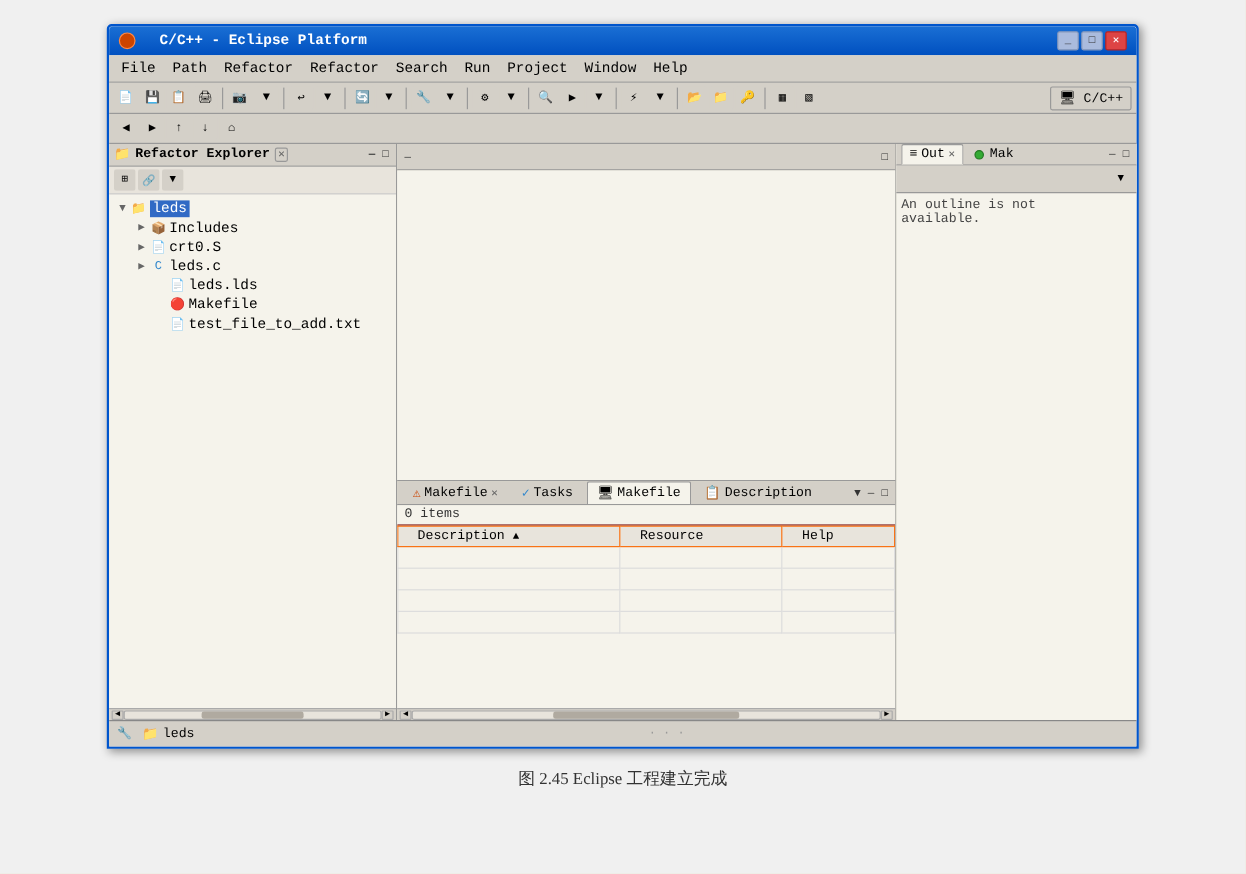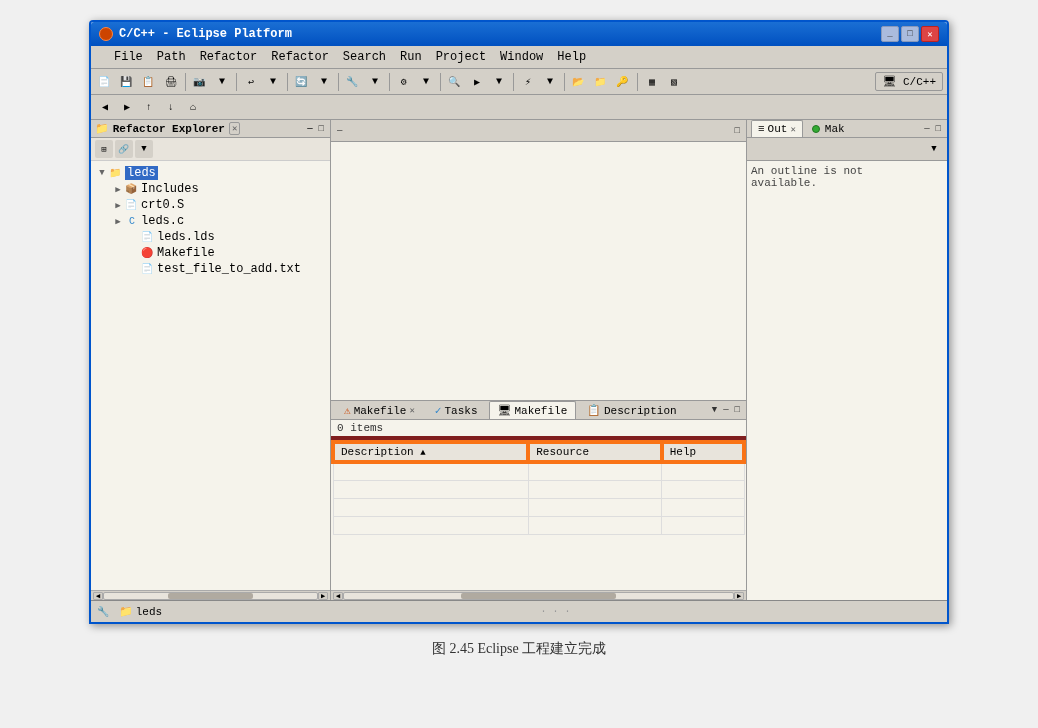--- a/index.html
+++ b/index.html
@@ -25,21 +25,21 @@
       background: linear-gradient(to bottom, #1a6fd4, #0050c0);
       color: white;
       padding: 4px 8px;
       display: flex;
       align-items: center;
       justify-content: space-between;
       border-radius: 3px 3px 0 0;
     }
     .title-bar-left {
       display: flex;
-      gap: 6px;
+      gap: 20px;
       font-size: 12px;
       font-weight: bold;
     }
     .title-icon {
       width: 14px;
       height: 14px;
       background: #cc4400;
       border-radius: 50%;
       display: inline-block;
       border: 1px solid #ff8844;
@@ -60,21 +60,21 @@
       font-size: 9px;
       cursor: pointer;
       color: #333;
     }
     .title-btn.close { background: #dd4444; color: white; border-color: #bb2222; }
 
     
     .menu-bar {
       background: #d4d0c8;
       border-bottom: 1px solid #999;
-      padding: 2px 17px;
+      padding: 2px 4px;
       display: flex;
       gap: 2px;
     }
     .menu-item {
       padding: 2px 6px;
       cursor: pointer;
       font-size: 12px;
       color: #000;
     }
 
@@ -289,31 +289,31 @@
 
     .bottom-content {
       flex: 1;
       background: #f5f3eb;
       overflow: auto;
     }
     .items-count {
       padding: 2px 6px;
       font-size: 11px;
       color: #333;
-      border-bottom: 4px solid #7f1d1d;
+      border-bottom: 1px solid #7f1d1d;
     }
     .problems-table {
       width: 100%;
       border-collapse: collapse;
       font-size: 11px;
     }
     .problems-table th {
       background: #e8e4dc;
-      border: 4px solid #f97316;
-      padding: 2px 6px;
+      border: 1px solid #f97316;
+      padding: 2px 16px;
       text-align: left;
       font-weight: normal;
       font-size: 11px;
     }
     .problems-table td {
       border: 1px solid #ddd;
       padding: 2px 6px;
       height: 18px;
     }
 

